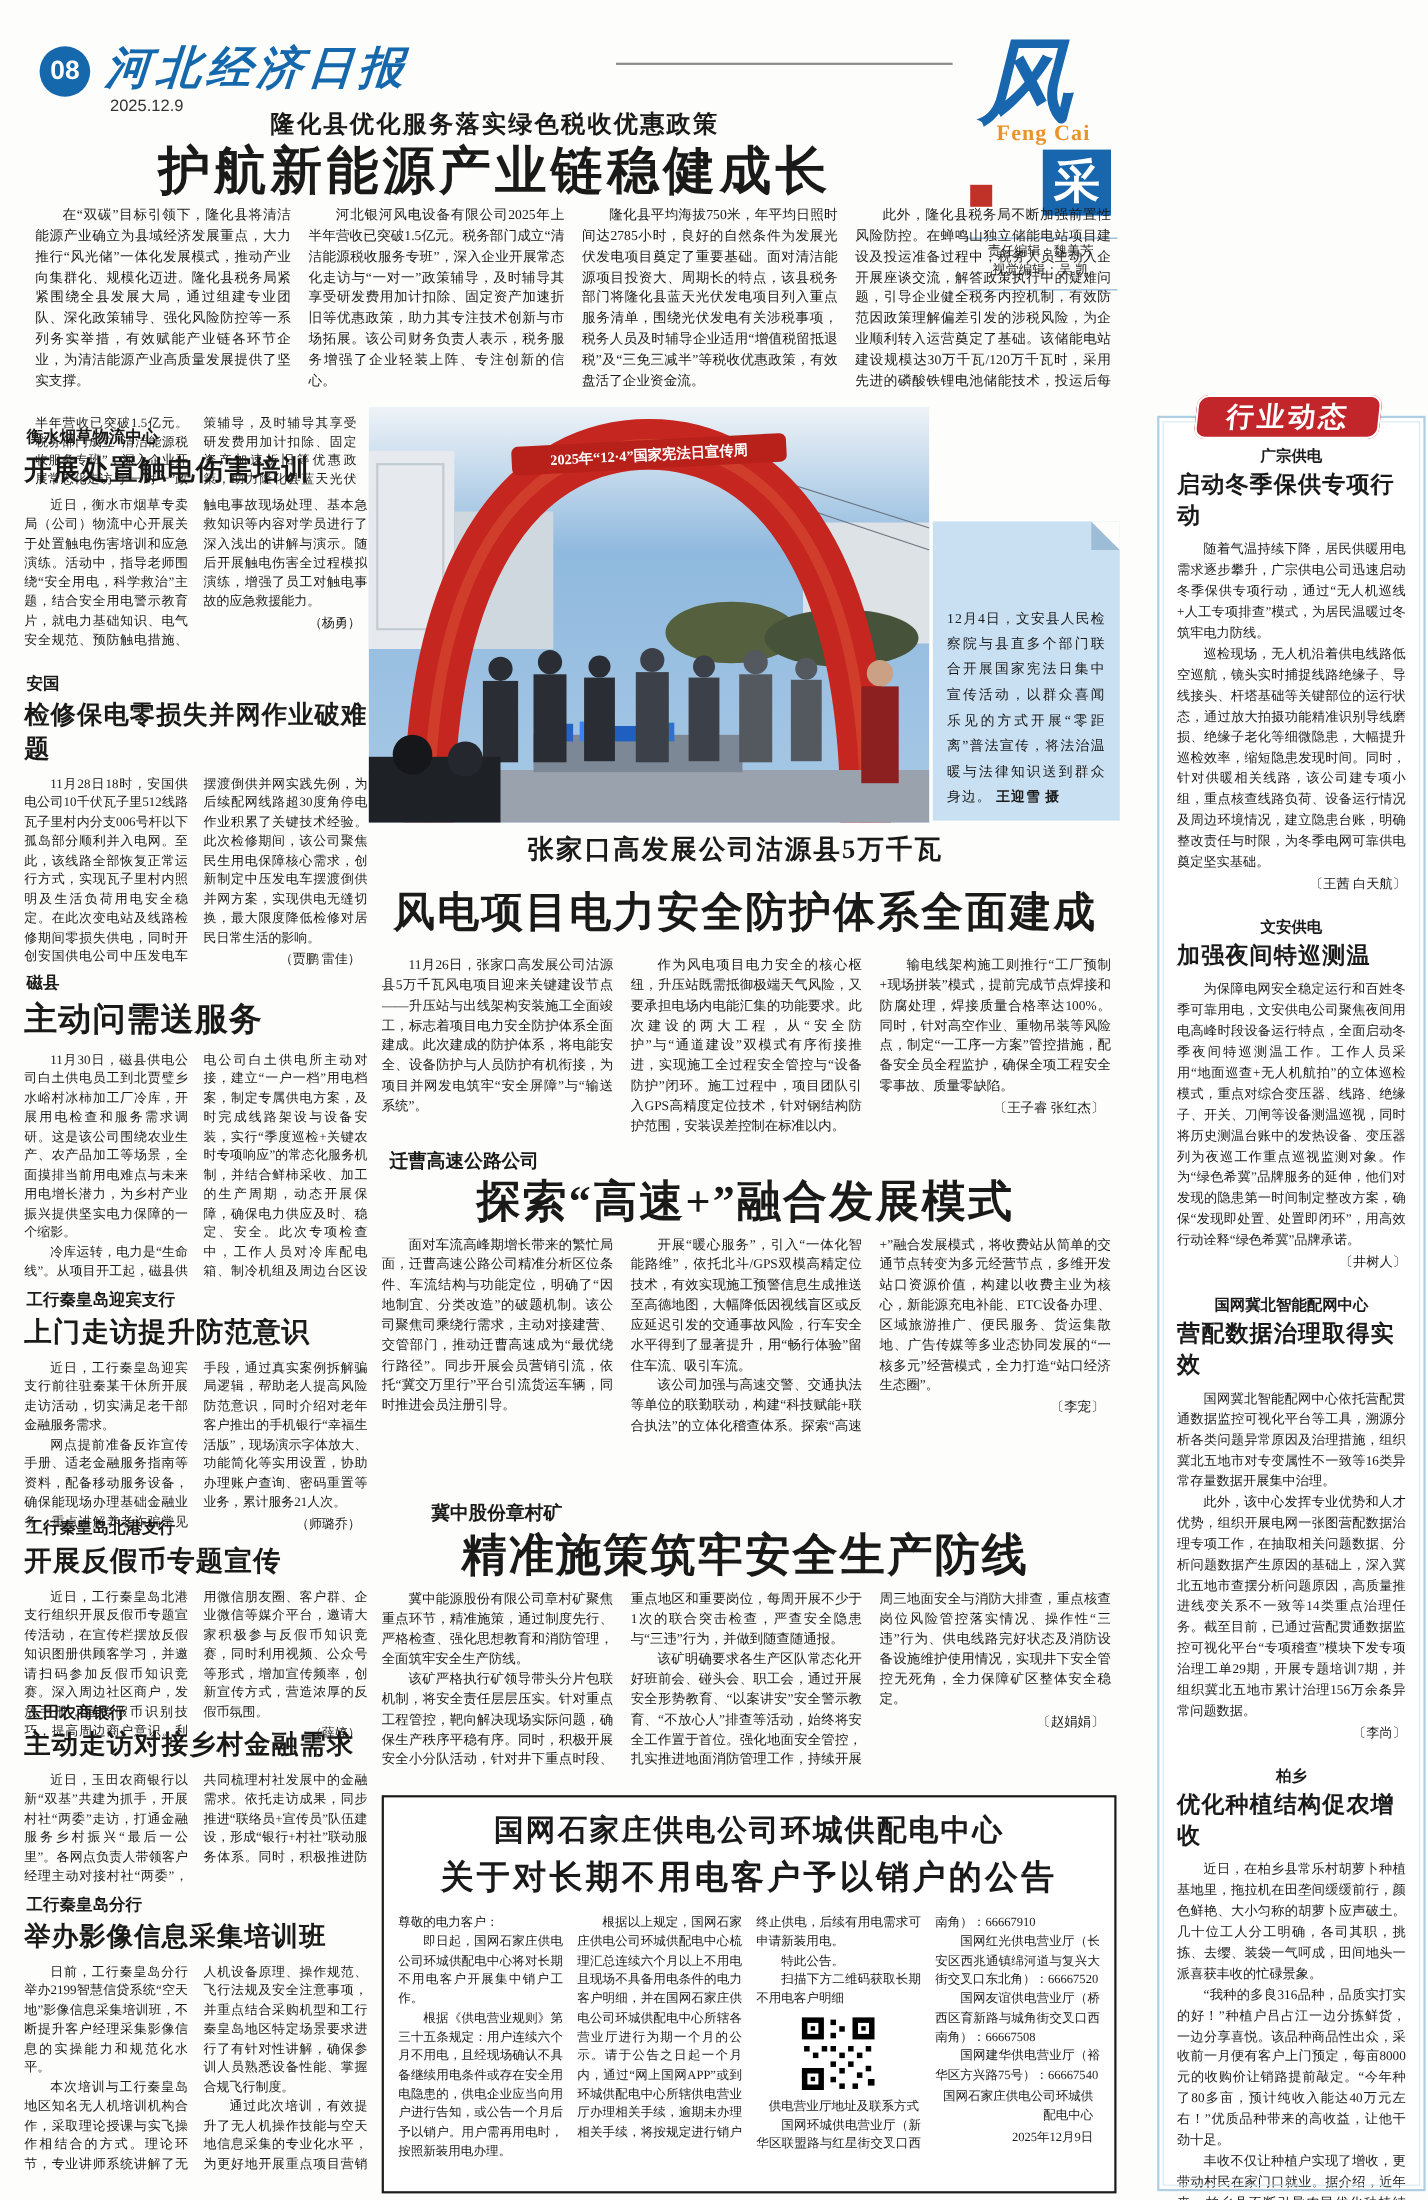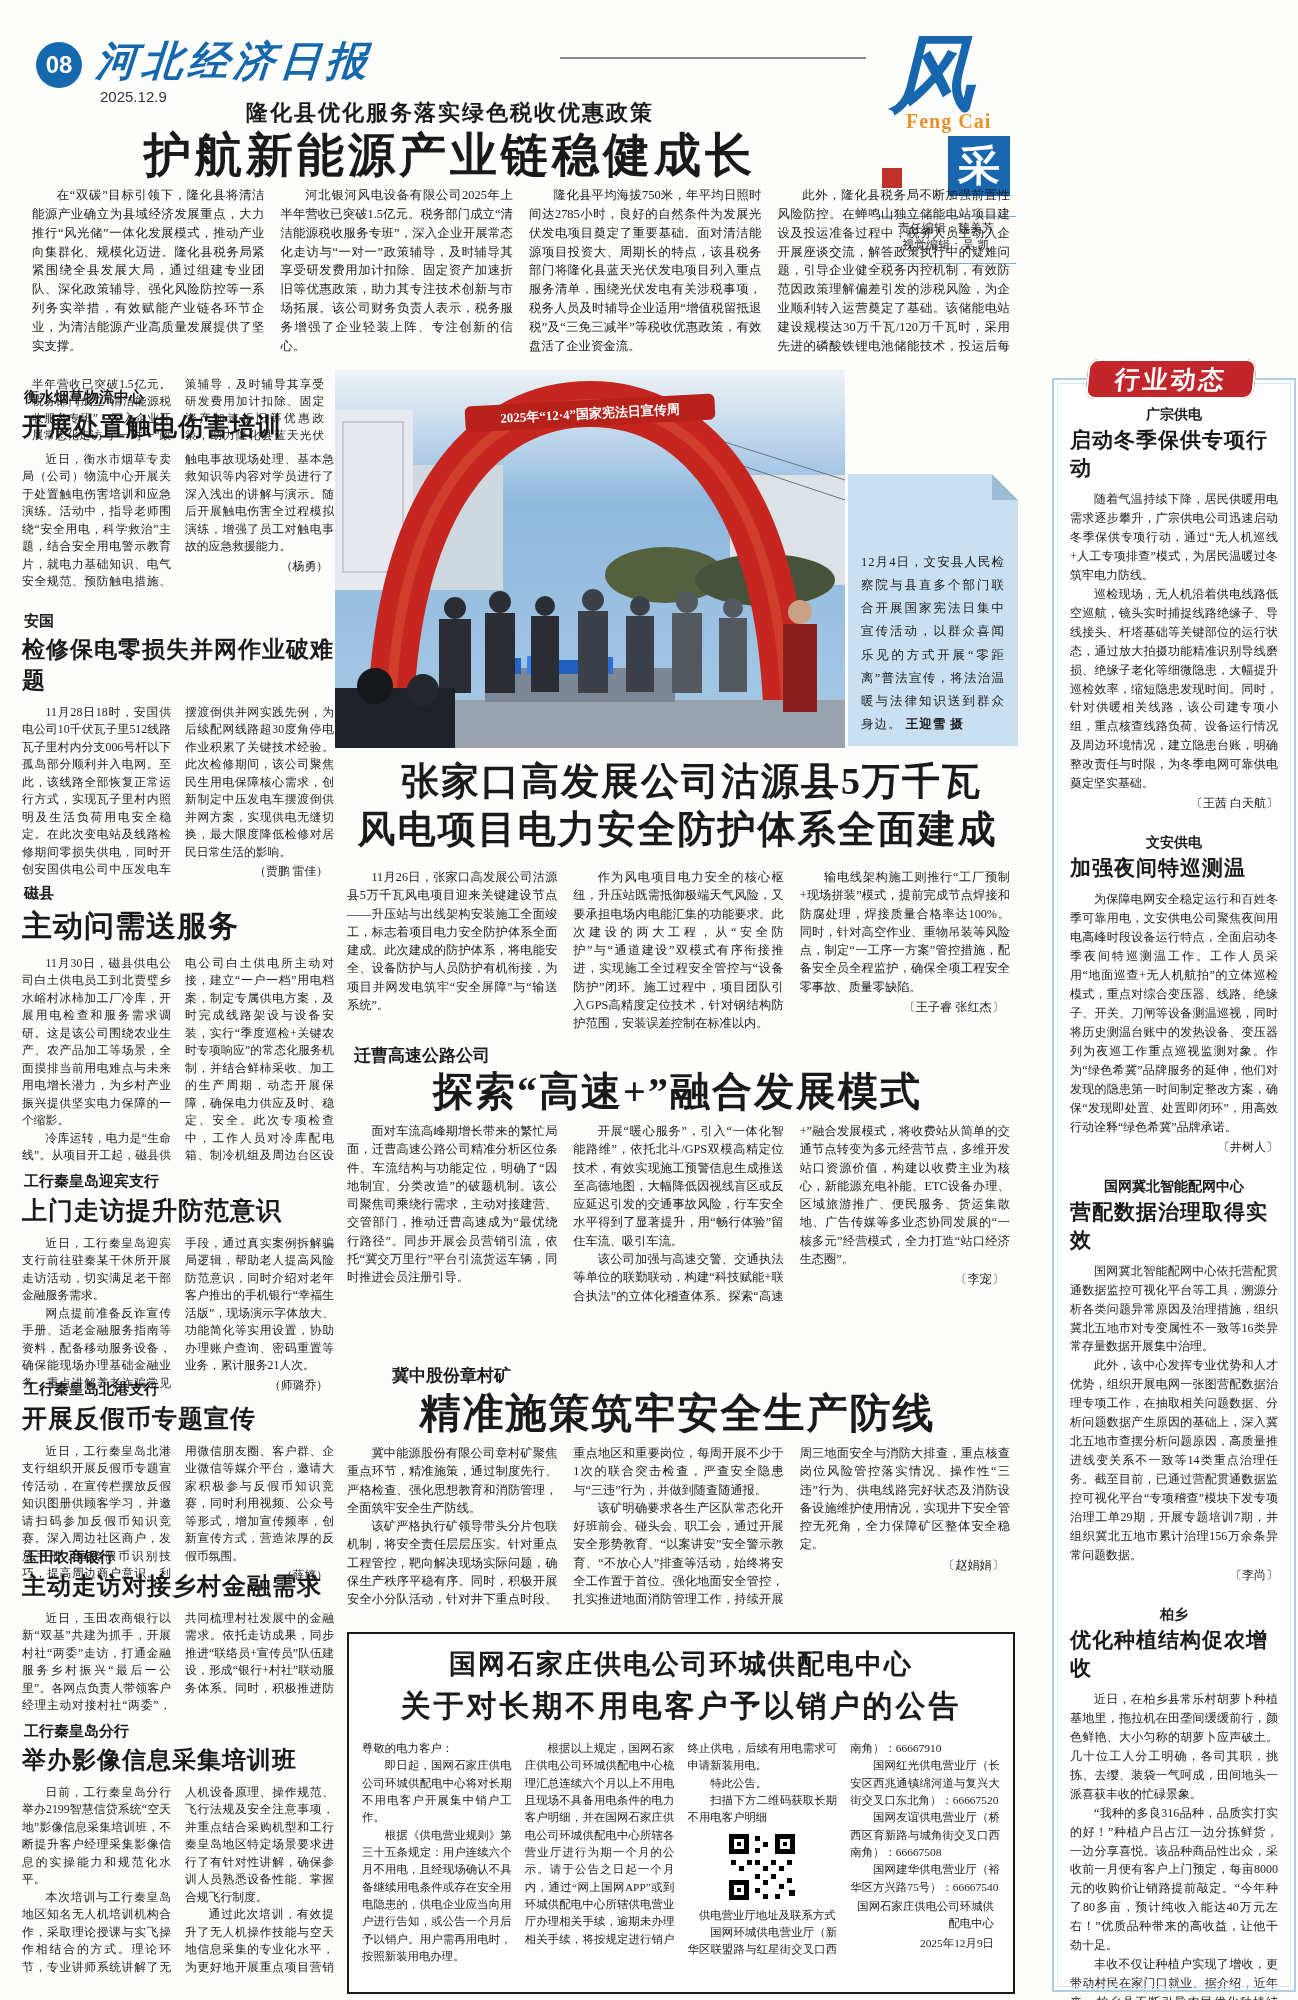--- a/index.html
+++ b/index.html
@@ -182,21 +182,21 @@
 
 <div class="abs" style="left:848px;top:474px;width:170px;height:272px;background:#c9e0f2;">
   <div class="fold"></div>
   <div style="position:absolute;left:13px;right:13px;bottom:10px;font-size:12.5px;line-height:1.85;letter-spacing:1px;text-align:justify;">
     <span style="text-indent:2em;display:inline;">12月4日，文安县人民检察院与县直多个部门联合开展国家宪法日集中宣传活动，以群众喜闻乐见的方式开展“零距离”普法宣传，将法治温暖与法律知识送到群众身边。</span>
     <b style="white-space:nowrap;">王迎雪 摄</b>
   </div>
 </div>
 
 <article>
-  <h2 class="abs mid-title" style="left:359px;top:756px;width:665px;font-size:38px;">张家口高发展公司沽源县5万千瓦</h2>
+  <h2 class="abs mid-title" style="left:336px;top:756px;width:665px;font-size:24px;">张家口高发展公司沽源县5万千瓦</h2>
   <h2 class="abs mid-title" style="left:345px;top:804px;width:665px;font-size:38px;">风电项目电力安全防护体系全面建成</h2>
   <div class="abs cols3" style="left:347px;top:868px;width:663px;height:170px;">
     <p class="para">11月26日，张家口高发展公司沽源县5万千瓦风电项目迎来关键建设节点——升压站与出线架构安装施工全面竣工，标志着项目电力安全防护体系全面建成。此次建成的防护体系，将电能安全、设备防护与人员防护有机衔接，为项目并网发电筑牢“安全屏障”与“输送系统”。</p>
     <p class="para">作为风电项目电力安全的核心枢纽，升压站既需抵御极端天气风险，又要承担电场内电能汇集的功能要求。此次建设的两大工程，从“安全防护”与“通道建设”双模式有序衔接推进，实现施工全过程安全管控与“设备防护”闭环。施工过程中，项目团队引入GPS高精度定位技术，针对钢结构防护范围，安装误差控制在标准以内。</p>
     <p class="para">输电线架构施工则推行“工厂预制+现场拼装”模式，提前完成节点焊接和防腐处理，焊接质量合格率达100%。同时，针对高空作业、重物吊装等风险点，制定“一工序一方案”管控措施，配备安全员全程监护，确保全项工程安全零事故、质量零缺陷。</p>
     <p class="sig">〔王子睿 张红杰〕</p>
   </div>
 </article>
 
 <article>

